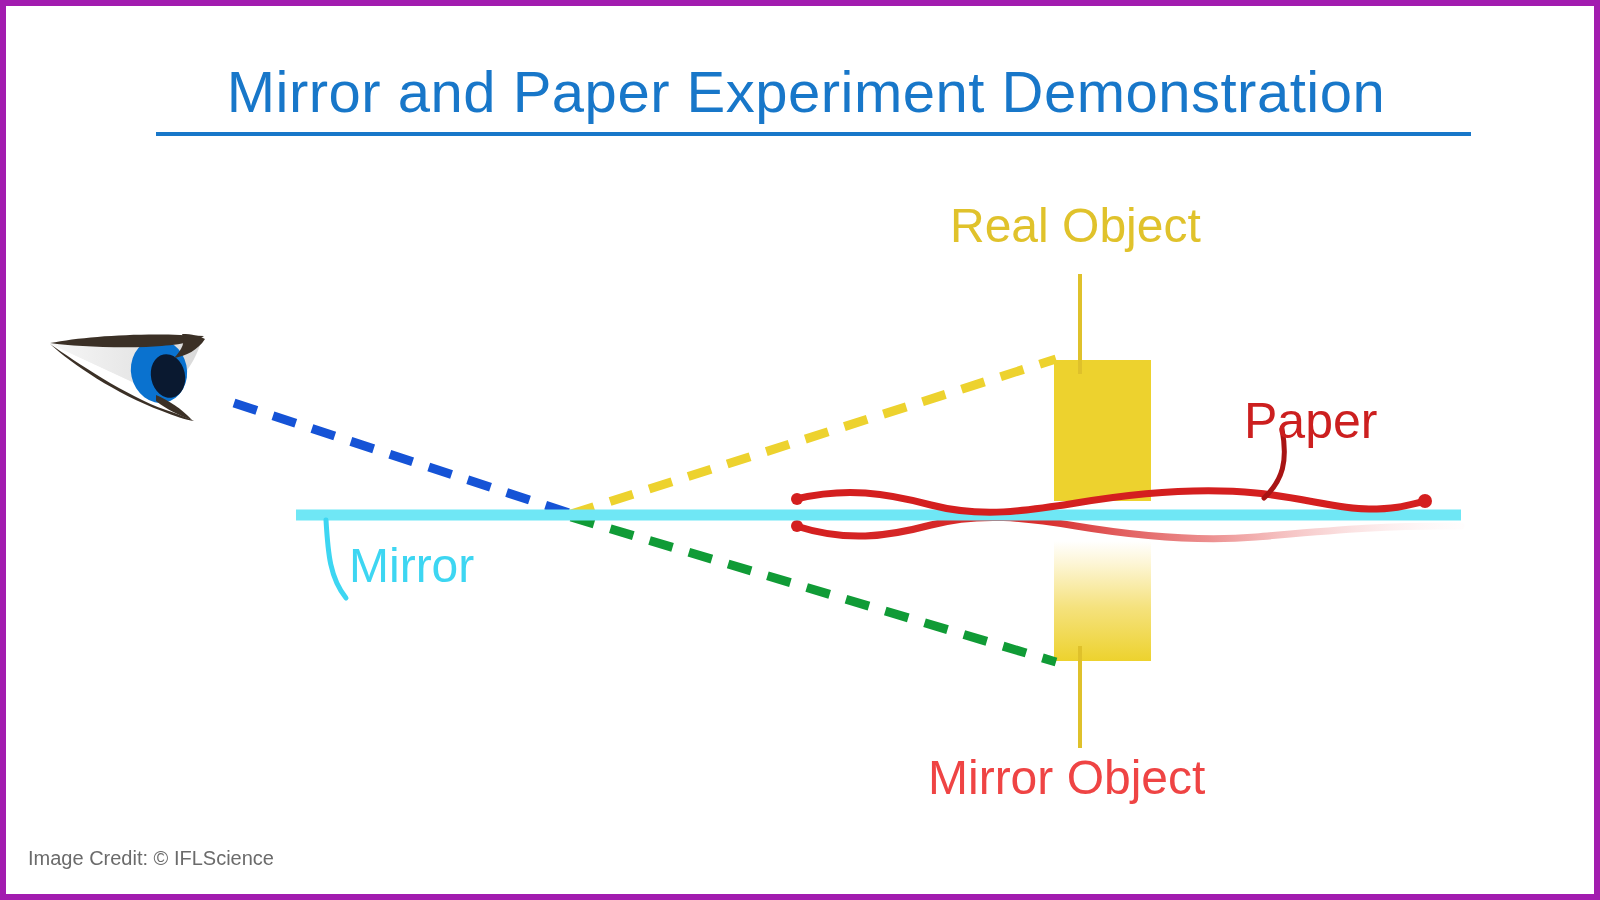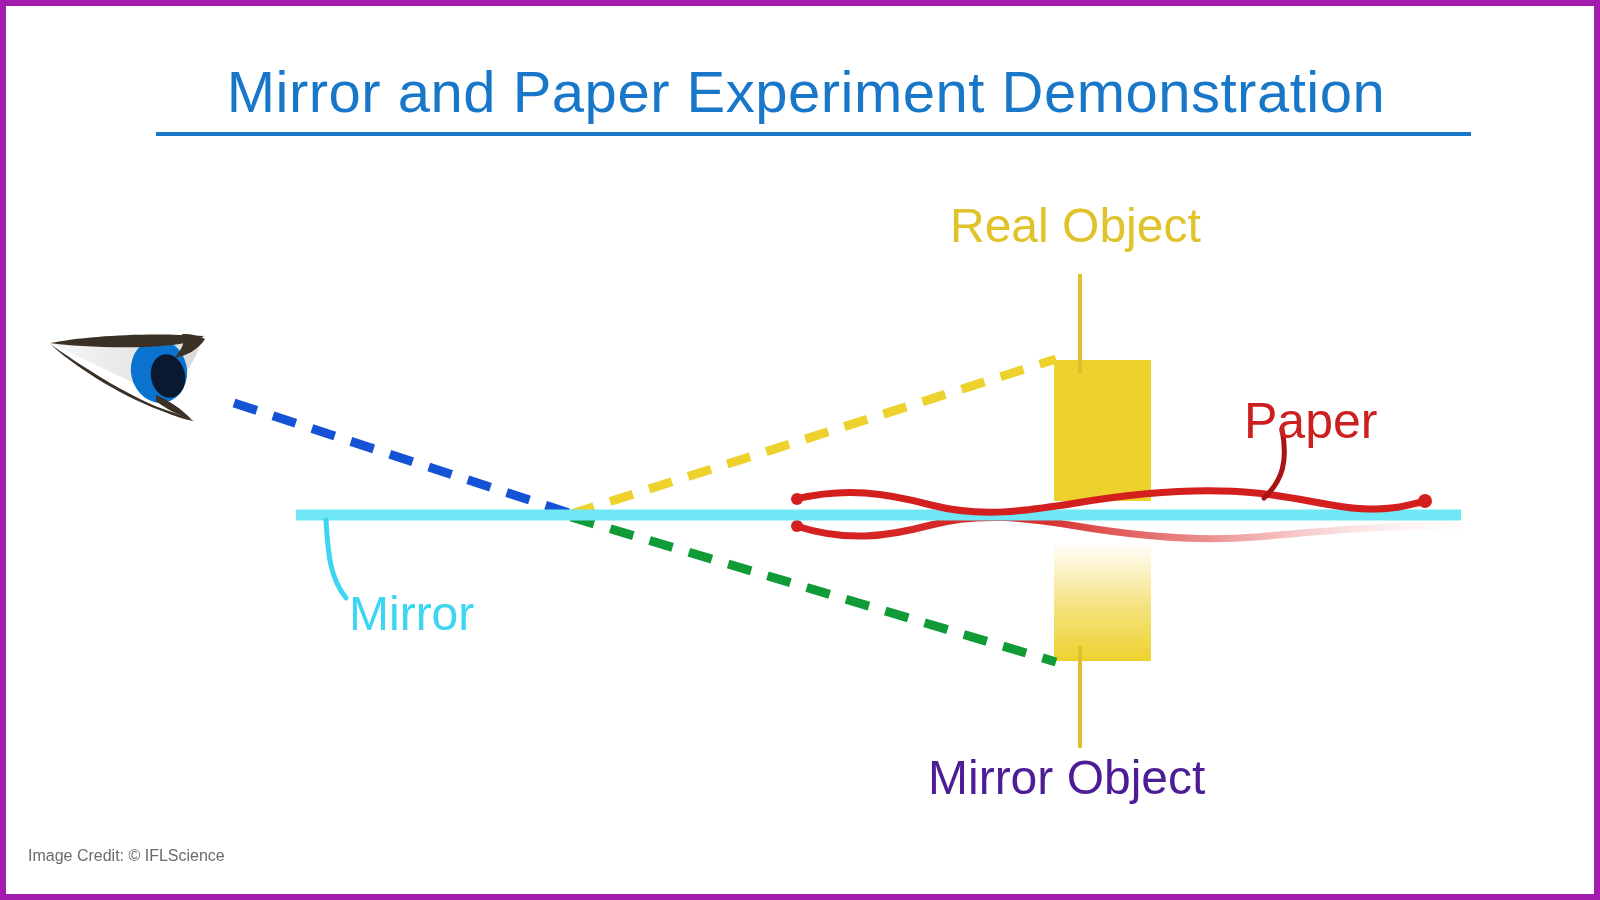--- a/index.html
+++ b/index.html
@@ -43,21 +43,21 @@
     left: 150px;
     top: 126px;
     width: 1315px;
     height: 4px;
     background: #1877c9;
   }
   .credit {
     position: absolute;
     left: 22px;
     top: 841px;
-    font-size: 16px;
+    font-size: 20px;
     color: #6b6b6b;
     font-family: "Liberation Sans", sans-serif;
     white-space: nowrap;
   }
   .label {
     position: absolute;
     font-family: "Liberation Sans", sans-serif;
     font-weight: 400;
     white-space: nowrap;
   }
@@ -65,32 +65,32 @@
     left: 930px;
     top: 192px;
     font-size: 48px;
     color: #e0c22b;
     margin-left: 14px;
   }
   .label-mirror-object {
     left: 922px;
     top: 744px;
     font-size: 48px;
-    color: #4c1d95;
+    color: #ef4444;
   }
   .label-paper {
     left: 1238px;
     top: 360px;
     font-size: 50px;
     color: #cc1f1f;
     margin-top: 26px;
   }
   .label-mirror {
     left: 343px;
-    top: 580px;
+    top: 532px;
     font-size: 48px;
     color: #3dd6f2;
   }
 </style>
 </head>
 <body>
 
 <div id="stage">
 
   <div class="title">Mirror and Paper Experiment Demonstration</div>

